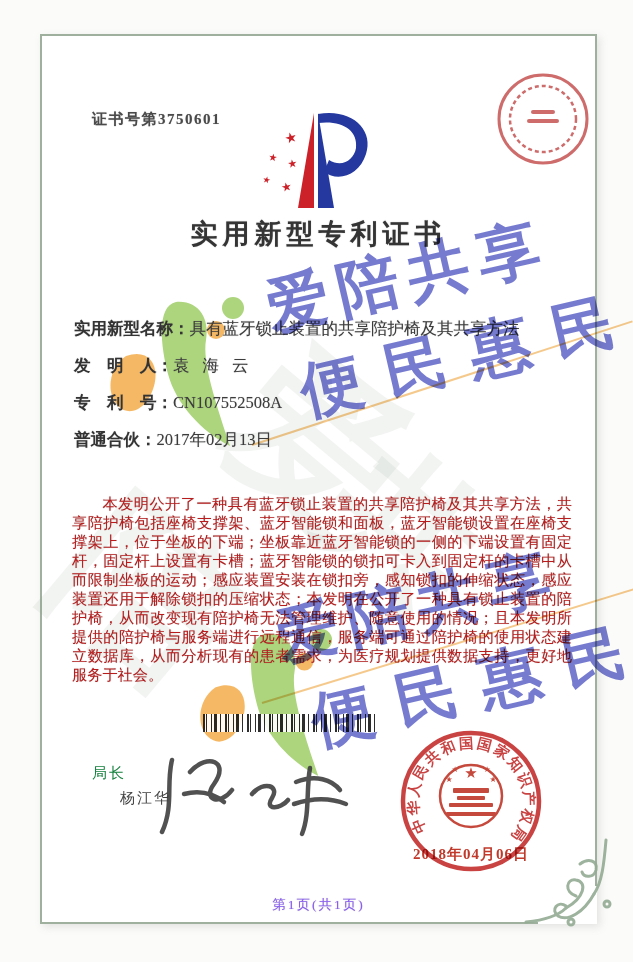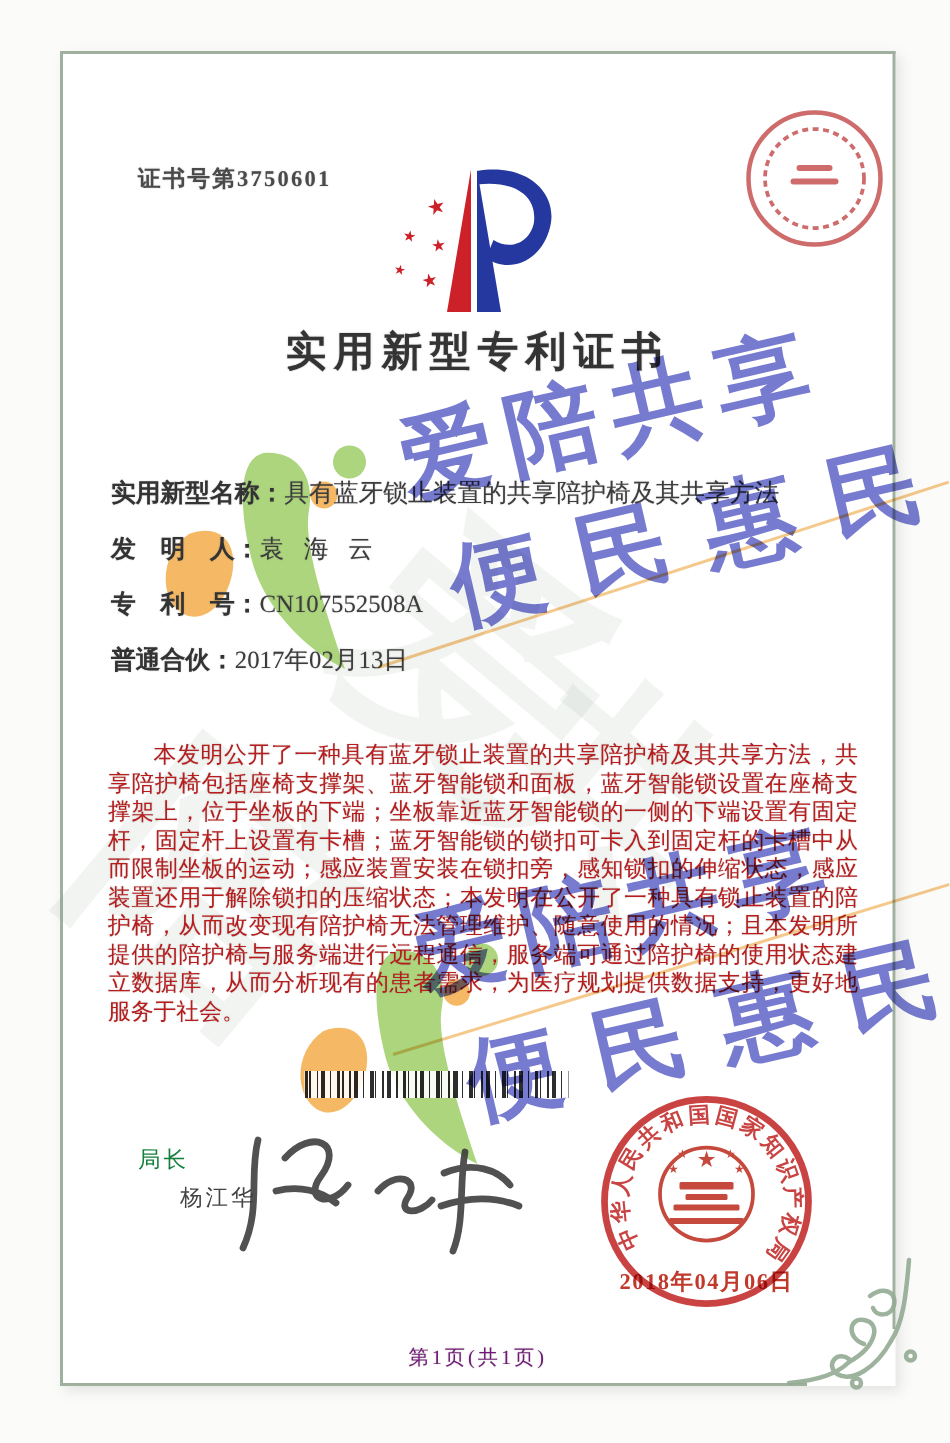--- a/index.html
+++ b/index.html
@@ -46,21 +46,21 @@
   
   .corner-stamp{position:absolute;left:494px;top:70px;width:98px;height:98px;opacity:.82;
                 mix-blend-mode:multiply;filter:blur(.4px);}
   .gov-seal{position:absolute;left:396px;top:726px;width:150px;height:150px;opacity:.92;
             mix-blend-mode:multiply;filter:blur(.3px);}
   .seal-date{position:absolute;left:396px;top:845px;width:150px;text-align:center;font-size:15px;
              font-weight:700;color:#c0392b;letter-spacing:1px;mix-blend-mode:multiply;}
 
   
   .page-footer{position:absolute;left:40px;top:896px;width:557px;text-align:center;font-size:13.5px;
-               color:#701a75;letter-spacing:2px;text-shadow:0 0 1px rgba(90,90,90,.4);}
+               color:#8b5cf6;letter-spacing:2px;text-shadow:0 0 1px rgba(90,90,90,.4);}
 
   
   .flourish{position:absolute;left:522px;top:834px;width:90px;height:96px;}
   .heart-logo{position:absolute;opacity:.92;}
   .hl1{left:98px;top:296px;width:150px;height:160px;}
   .hl2{left:188px;top:628px;width:148px;height:158px;}
 
   
   .wm-blue{position:absolute;font-family:"Liberation Sans","DejaVu Sans",sans-serif;font-weight:700;
            font-size:62px;color:rgba(80,86,195,.78);white-space:nowrap;transform-origin:left top;

